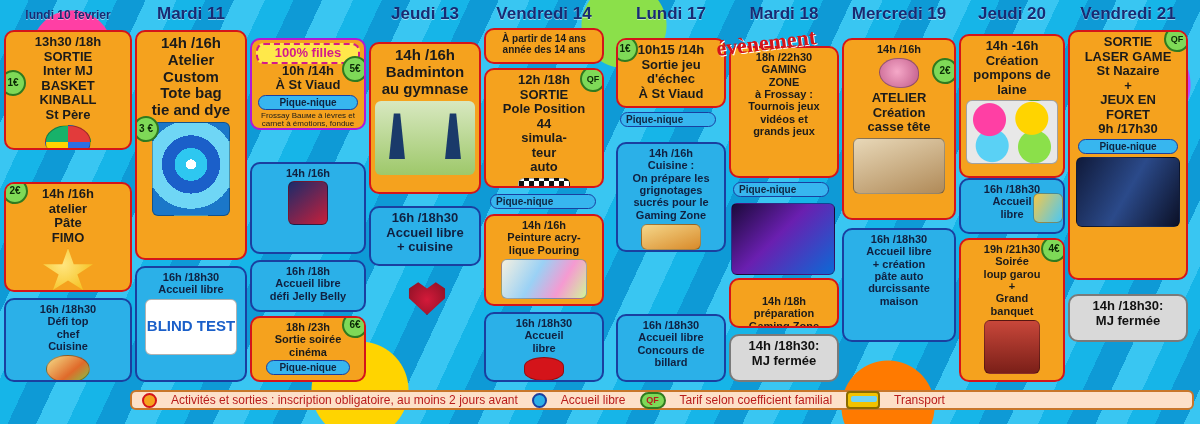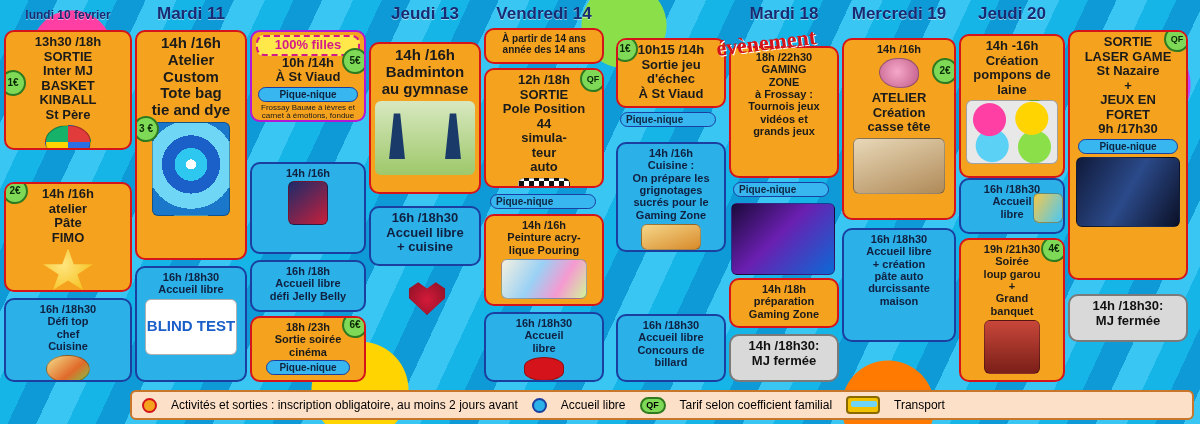--- a/index.html
+++ b/index.html
@@ -61,24 +61,24 @@
   .badge {
     position:absolute; width:26px; height:26px; border-radius:50%;
     background:#7ed957; border:2px solid #2f7a1f; color:#0b2a06;
     font-size:10px; font-weight:bold; display:flex; align-items:center;
     justify-content:center; z-index:5;
   }
   .qf { background:#7ed957; font-size:9px; }
 
   
   .legend {
-    position:absolute; left:130px; top:390px; width:1064px; height:30px;
+    position:absolute; left:130px; top:390px; width:1064px; height:20px;
     background:#fde0c8; border:2px solid #c8762a; border-radius:6px;
     display:flex; align-items:center; gap:14px; padding:0 10px;
-    font-size:12px; color:#000000;
+    font-size:12px; color:#b91c1c;
   }
   .legend .dotO { width:15px;height:15px;border-radius:50%;background:#f5a21e;border:2px solid #d4141a;flex:none;}
   .legend .dotB { width:15px;height:15px;border-radius:50%;background:#2bb0e8;border:2px solid #1a3fa0;flex:none;}
   .legend .qfbadge { width:26px;height:17px;border-radius:9px;background:#7ed957;border:2px solid #2f7a1f;font-size:9px;font-weight:bold;display:flex;align-items:center;justify-content:center;flex:none;}
   .legend .bus { width:34px;height:18px;border-radius:4px;background:#f2c200;border:2px solid #8a6a00;flex:none; position:relative;}
   .legend .bus::after{content:"";position:absolute;left:3px;top:3px;width:26px;height:6px;background:#6fd4f5;border-radius:2px;}
 
   
   .ill { border-radius:6px; border:1px solid rgba(0,0,0,.3); margin:3px auto; }
   .ill-ball { background:conic-gradient(#e23b3b 0 25%, #2b6fe2 0 50%, #ffd400 0 75%, #17b26a 0 100%); border-radius:50%; }
@@ -172,21 +172,21 @@
         <div class="bold" style="white-space:pre-line;">16h /18h30
 Accueil libre</div>
         <div class="ill ill-blind" style="width:92px;height:56px;display:flex;align-items:center;justify-content:center;">
           <span style="font-weight:bold;color:#1a5fc9;font-size:15px;">BLIND TEST</span>
         </div>
       </div>
     </div>
 
     <div class="col">
 
-      <div class="card orange" style="top:28px;height:92px;border:2px solid #b01ad4;">
+      <div class="card orange" style="top:36px;height:92px;border:2px solid #b01ad4;">
         <div class="fillesbar">100% filles</div>
         <div class="badge" style="right:-4px;top:16px;">5€</div>
         <div class="bold big" style="white-space:pre-line;">10h /14h
 À St Viaud</div>
         <div class="pill" style="background:#37b6ef;width:96%;">Pique-nique</div>
         <div style="font-size:8px;line-height:1.05;margin-top:2px;">Frossay Bauме à lèvres et carnet à émotions, fondue chocolat...</div>
       </div>
 
       <div class="card blue" style="top:160px;height:92px;">
         <div class="bold">14h /16h</div>
@@ -263,20 +263,21 @@
         <div class="bold" style="white-space:pre-line;">16h /18h30
 Accueil
 libre</div>
         <div class="ill ill-uno" style="width:40px;height:24px;"></div>
       </div>
     </div>
 
     <div class="col gap"></div>
 
     <div class="col">
+      <div class="daytitle">Lundi 17</div>
 
       <div class="card orange" style="top:36px;height:70px;">
         <div class="badge" style="left:-6px;top:-4px;">1€</div>
         <div class="bold big" style="white-space:pre-line;">10h15 /14h
 Sortie jeu
 d'échec
 À St Viaud</div>
       </div>
       <div class="pill" style="position:absolute;top:108px;left:4px;width:96px;">Pique-nique</div>
 
@@ -307,21 +308,21 @@
 ZONE
 à Frossay :
 Tournois jeux
 vidéos et
 grands jeux</div>
       </div>
       <div class="pill" style="position:absolute;top:178px;left:4px;width:96px;">Pique-nique</div>
       <div class="ill ill-gaming" style="position:absolute;top:198px;left:2px;width:104px;height:72px;"></div>
 
       <div class="card orange" style="top:276px;height:50px;">
-        <div class="bold" style="white-space:pre-line;">14h /18h
+        <div class="bold" style="white-space:pre-line;margin-top:12px;">14h /18h
 préparation
 Gaming Zone</div>
       </div>
 
       <div class="card grey" style="top:332px;height:48px;">
         <div class="bold big" style="white-space:pre-line;">14h /18h30:
 MJ fermée</div>
       </div>
     </div>
 
@@ -372,20 +373,21 @@
 Soirée
 loup garou
 +
 Grand
 banquet</div>
         <div class="ill ill-loup" style="width:56px;height:54px;"></div>
       </div>
     </div>
 
     <div class="col">
+      <div class="daytitle">Vendredi 21</div>
 
       <div class="card orange" style="top:28px;height:250px;">
         <div class="badge qf" style="right:-4px;top:-6px;">QF</div>
         <div class="bold big" style="white-space:pre-line;">SORTIE
 LASER GAME
 St Nazaire
 +
 JEUX EN
 FORET
 9h /17h30</div>

